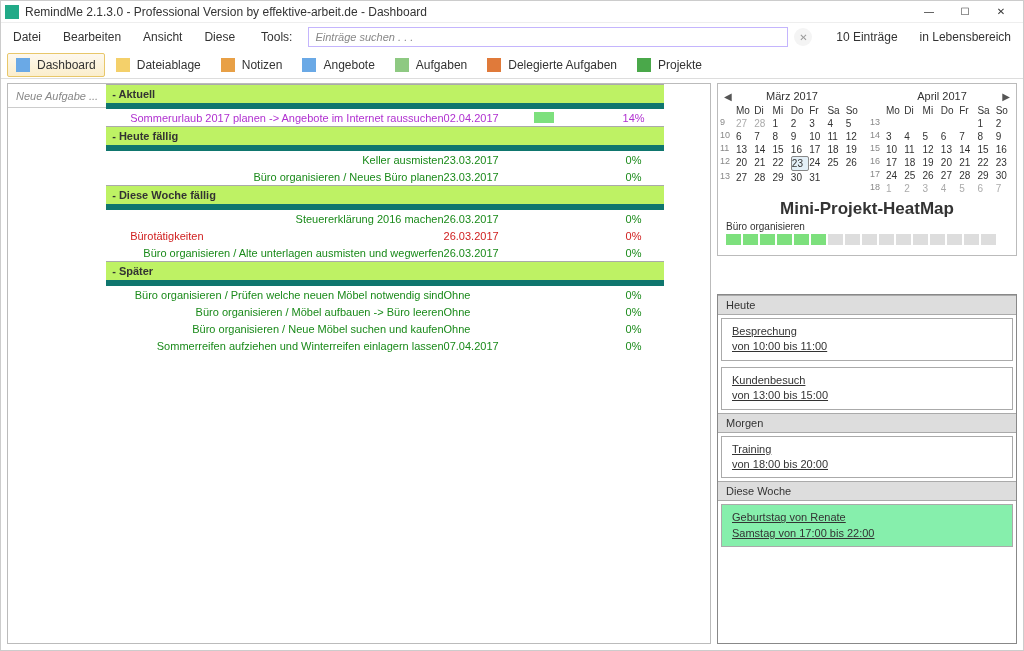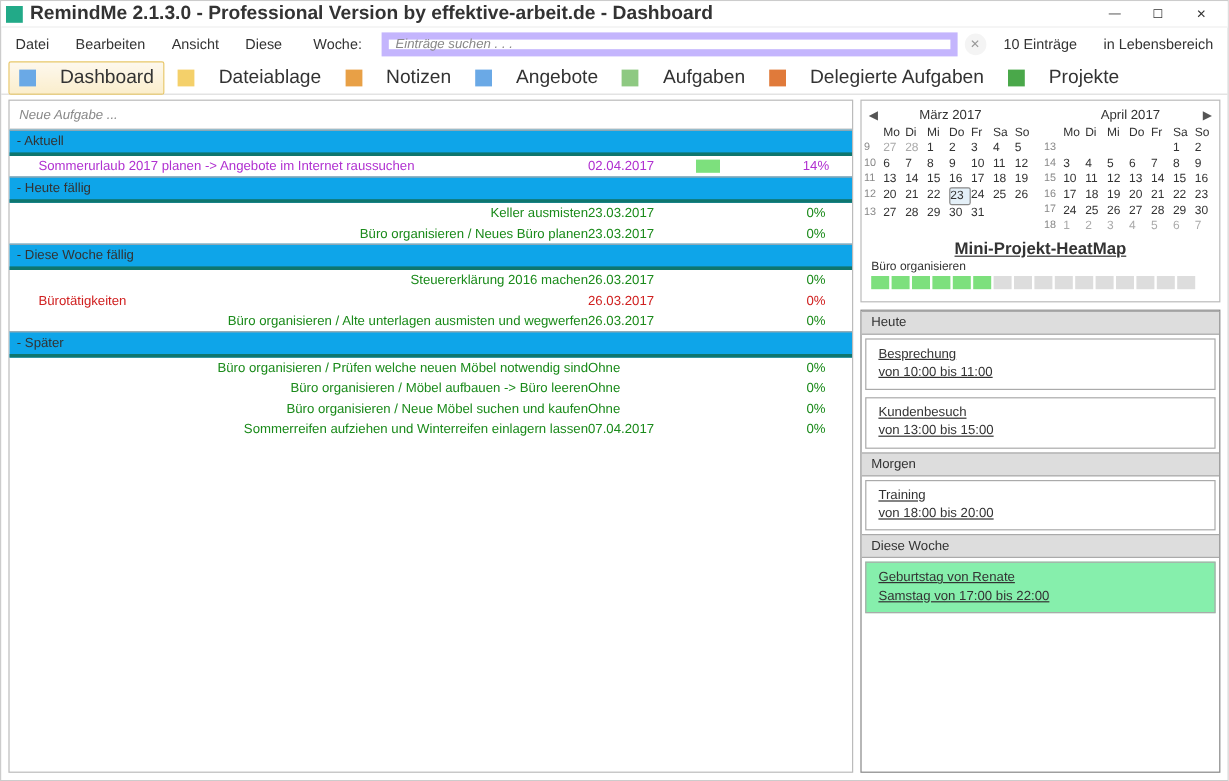--- a/index.html
+++ b/index.html
@@ -1,43 +1,43 @@
 <!DOCTYPE html>
 <html><head>
 <meta charset="utf-8">
 <style>
 * { box-sizing: border-box; margin: 0; padding: 0; }
 body { font-family: "Segoe UI", Tahoma, sans-serif; font-size: 11px; background: #fff; color: #333; }
 .window { width: 1024px; height: 651px; border: 1px solid #ccc; display: flex; flex-direction: column; }
 .titlebar { height: 22px; background: #fff; display: flex; align-items: center; padding: 0 4px; border-bottom: 1px solid #eee; }
 .titlebar .logo { width: 14px; height: 14px; background: #2a8; margin-right: 6px; }
-.titlebar .title { flex: 1; font-size: 16px; font-weight: bold; }
+.titlebar .title { flex: 1; font-size: 12px; }
 .titlebar .winbtn { width: 36px; height: 20px; display: flex; align-items: center; justify-content: center; font-size: 10px; }
 .menubar { height: 28px; display: flex; align-items: center; padding: 0 2px; gap: 2px; }
 .menuitem { padding: 4px 10px; font-size: 12px; }
 .filter-label { padding: 4px 8px 4px 14px; font-size: 12px; }
-.search { flex: 0 0 480px; margin-left: 6px; height: 20px; border: 6px solid #c4b5fd; background: #fff; padding: 0 6px; font-size: 11px; color: #888; font-style: italic; display: flex; align-items: center; }
+.search { flex: 0 0 480px; margin-left: 6px; height: 20px; border: 1px solid #c4b5fd; background: #fff; padding: 0 6px; font-size: 11px; color: #888; font-style: italic; display: flex; align-items: center; }
 .clear-btn { width: 18px; height: 18px; border-radius: 50%; background: #f4f4f4; color: #999; display: flex; align-items: center; justify-content: center; margin-left: 4px; font-size: 10px; }
 .spacer { flex: 1; }
 .status-text { font-size: 12px; padding: 0 10px; }
 .toolbar { height: 28px; display: flex; align-items: center; padding: 2px 6px; gap: 2px; border-bottom: 1px solid #ddd; }
-.tab { padding: 4px 8px; font-size: 16px; display: flex; align-items: center; gap: 20px; border: 1px solid transparent; }
+.tab { padding: 4px 8px; font-size: 12px; display: flex; align-items: center; gap: 7px; border: 1px solid transparent; }
 .tab.active { background: linear-gradient(#fdf8ee,#fbeecc); border: 1px solid #e8c76a; border-radius: 2px; }
 .tab .ico { width: 14px; height: 14px; display: inline-block; }
 .ico-dash { background: #6aa9e6; }
 .ico-file { background: #f4d06a; }
 .ico-note { background: #e8a046; }
 .ico-cal { background: #6aa9e6; }
 .ico-task { background: #8ec982; }
 .ico-deleg { background: #e07a3a; }
 .ico-proj { background: #4aa84a; }
 .content { flex: 1; display: flex; gap: 6px; padding: 4px 6px 6px 6px; overflow: hidden; }
-.left { flex: 1; border: 1px solid #bbb; display: flex; flex-direction: column; background: #fff; }
+.left { flex: 1; border: 1px solid #bbb; display: flex; flex-direction: row; background: #fff; }
 .new-task { height: 24px; border-bottom: 1px solid #ccc; padding: 0 8px; color: #888; font-style: italic; font-size: 11px; display: flex; align-items: center; }
-.group-hdr { background: #0ea5e9; color: #333; padding: 3px 6px; font-size: 11px; font-weight: normal; border-top: 1px solid #aaa; border-bottom: 3px solid #0f766e; }
+.group-hdr { background: #bef264; color: #333; padding: 3px 6px; font-size: 11px; font-weight: bold; border-top: 1px solid #aaa; border-bottom: 6px solid #0f766e; }
 .row { display: flex; align-items: center; padding: 2px 0 2px 24px; font-size: 11px; height: 17px; }
 .row .name { flex: 1; }
 .row .date { width: 90px; text-align: left; }
 .row .bar { width: 70px; height: 11px; }
 .row .pct { width: 60px; text-align: center; }
 .green { color: #1a8a1a; text-align: right; }
 .purple { color: #b030d0; }
 .red { color: #d02020; }
 .progress-fill { background: #7de07d; height: 11px; width: 20px; display: inline-block; }
 .right { width: 300px; display: flex; flex-direction: column; gap: 6px; }
@@ -47,27 +47,27 @@
 .cal-hdr { text-align: center; font-size: 11px; padding: 2px 0; display: flex; align-items: center; justify-content: center; position: relative; }
 .cal-nav { position: absolute; font-size: 10px; color: #555; }
 .cal-nav.left { left: 4px; border: none; flex: none; }
 .cal-nav.right-nav { right: 4px; }
 .cal-grid { display: grid; grid-template-columns: 16px repeat(7, 1fr); }
 .cal-grid .wn { color: #888; font-size: 9px; }
 .cal-grid .dh { font-weight: normal; font-size: 10px; padding: 1px 0; }
 .cal-grid .d { padding: 1px 0; font-size: 10px; }
 .cal-grid .d.other { color: #aaa; }
 .cal-grid .d.today { border: 1px solid #888; background: #e4f0f8; border-radius: 2px; }
-.heatmap-title { text-align: center; font-size: 14px; font-weight: bold; margin-top: 4px; text-decoration: underline; }
+.heatmap-title { text-align: center; font-size: 17px; font-weight: bold; margin-top: 4px; }
 .heatmap-label { font-size: 10px; padding: 2px 6px 0 6px; }
 .heatmap { display: flex; gap: 2px; padding: 2px 6px; }
 .hm { width: 15px; height: 11px; }
 .hm.g { background: #7de07d; }
 .hm.e { background: #ddd; }
-.side-box { border: 1px solid #888; flex: 1; display: flex; flex-direction: column; background: #fff; overflow: auto; }
+.side-box { border: 1px solid #888; flex: 1; display: flex; flex-direction: column; background: #fff; overflow: auto; margin-top: 32px; }
 .sec-hdr { background: #ddd; border: 1px solid #aaa; border-left: none; border-right: none; padding: 3px 8px; font-size: 11px; margin-top: 0; }
 .sec-item { padding: 5px 10px; border-bottom: 1px solid #aaa; font-size: 11px; line-height: 1.4; margin: 3px; border: 1px solid #aaa; text-decoration: underline; }
 .sec-item.highlight { background: #86efac; }
 </style>
 </head>
 <body>
 
 <div class="window">
   <div class="titlebar">
     <div class="logo"></div>
@@ -75,21 +75,21 @@
     <div class="winbtn">—</div>
     <div class="winbtn">☐</div>
     <div class="winbtn">✕</div>
   </div>
 
   <div class="menubar">
     <div class="menuitem">Datei</div>
     <div class="menuitem">Bearbeiten</div>
     <div class="menuitem">Ansicht</div>
     <div class="menuitem">Diese</div>
-    <div class="filter-label">Woche:</div>
+    <div class="filter-label">Tools:</div>
     <div class="search">
         <span>Einträge suchen . . .</span>
       </div>
     <div class="clear-btn">✕</div>
     <div class="spacer"></div>
     <div class="status-text">10 Einträge</div>
     <div class="status-text">in Lebensbereich</div>
   </div>
 
   <div class="toolbar">

